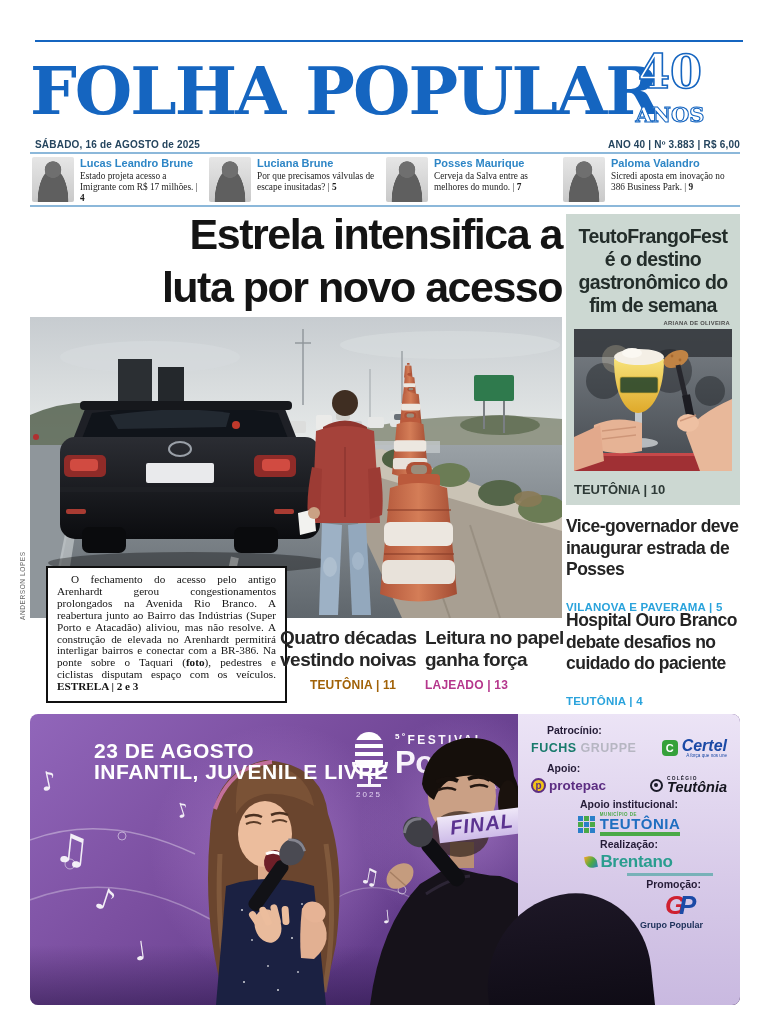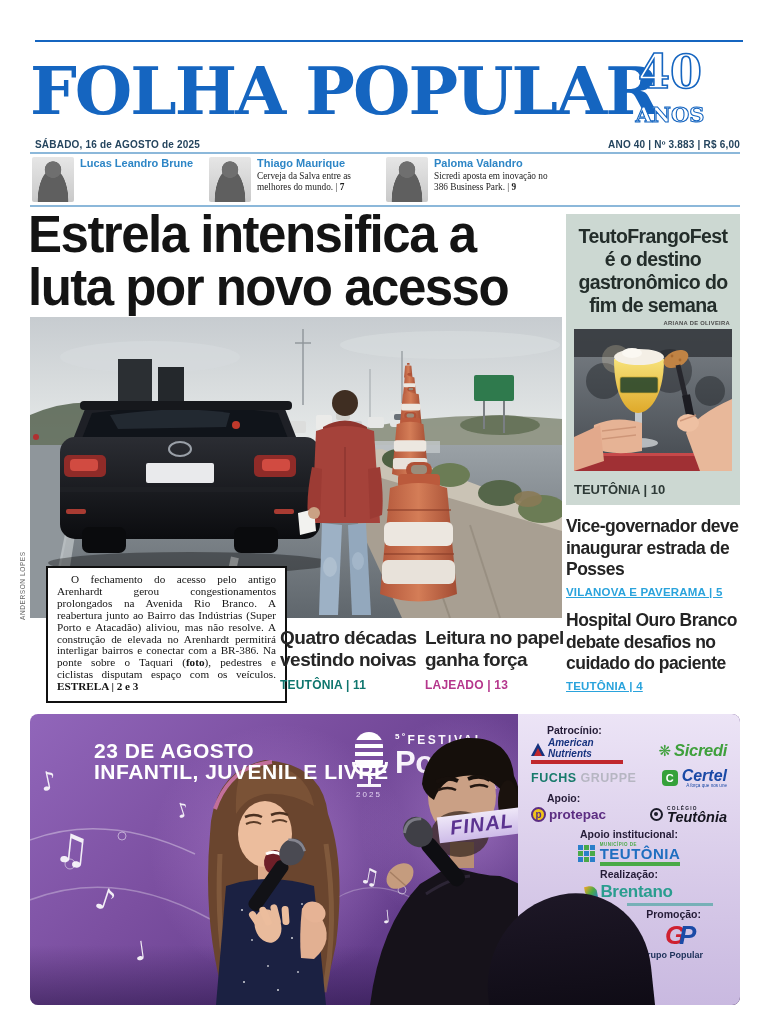--- a/index.html
+++ b/index.html
@@ -22,50 +22,50 @@
   .avatar{width:42px;height:45px;flex:none;border-radius:2px;
      background:
       radial-gradient(circle at 50% 28%, #6f6f6f 0 8px, rgba(0,0,0,0) 8.6px),
       radial-gradient(ellipse at 50% 98%, #5f5f5f 0 15px, rgba(0,0,0,0) 15.6px),
       linear-gradient(#e6e6e6,#c9c9c9);}
   .colm .nm{font-size:11px;font-weight:bold;color:#2e86c6;line-height:13px;margin-bottom:1px;}
   .colm .tz{font-family:"Liberation Serif",serif;font-size:9.3px;line-height:11.2px;color:#1c1c1c;}
   .colm .tz b{font-family:"Liberation Serif",serif;}
 
   
-  .headline{position:absolute;left:28px;top:208px;width:534px;text-align:left;
-            font-size:51px;line-height:53px;font-weight:800;letter-spacing:-1.5px;color:#141414;}
+  .headline{position:absolute;left:28px;top:208px;width:534px;text-align:right;
+            font-size:43px;line-height:53px;font-weight:800;letter-spacing:-1.5px;color:#141414;}
   .headline span{display:block;}
   .photo{position:absolute;left:30px;top:317px;width:532px;height:301px;}
   .photo-credit{position:absolute;left:19px;top:620px;transform:rotate(-90deg);transform-origin:0 0;
             font-size:6.5px;color:#666;letter-spacing:.6px;}
   .summary{position:absolute;left:46px;top:566px;width:219px;background:#fff;border:2px solid #101010;
             padding:6px 9px 8px;font-family:"Liberation Serif",serif;font-size:11.2px;line-height:11.9px;
             text-align:justify;color:#141414;}
   .summary p{margin:0;text-indent:14px;}
 
   
   .tsA{position:absolute;left:280px;top:627px;width:146px;}
   .tsB{position:absolute;left:425px;top:627px;width:140px;}
   .ts-h{font-size:19px;line-height:22px;font-weight:800;letter-spacing:-.5px;color:#262626;}
   .ts-k{margin-top:7px;font-size:12px;font-weight:800;letter-spacing:.2px;}
-  .k-teal{color:#0f766e;} .k-mag{color:#b5368c;}
+  .k-teal{color:#a16207;text-align:center;} .k-mag{color:#b5368c;}
 
   
   .feature{position:absolute;left:566px;top:214px;width:174px;height:291px;background:#ccd8d2;
            box-sizing:border-box;padding:11px 8px 8px;}
   .feature .fh{font-size:19.5px;line-height:23px;font-weight:800;letter-spacing:-.6px;
                color:#232d2a;text-align:center;}
   .feature .fc{font-size:5.8px;font-weight:bold;color:#4a4a4a;text-align:right;
                letter-spacing:.3px;margin:3px 2px 3px 0;}
   .feature .fk{margin-top:7px;font-size:13px;font-weight:800;color:#2e3a37;}
   .story{position:absolute;left:566px;width:178px;}
   .st1{top:516px;} .st2{top:610px;}
   .story .sh{font-size:17.5px;line-height:21.5px;font-weight:800;letter-spacing:-.5px;color:#242424;}
-  .story .sk{margin-top:5px;font-size:11.5px;font-weight:800;color:#2aa3dc;letter-spacing:.2px;text-decoration:underline;}
+  .story .sk{margin-top:20px;font-size:11.5px;font-weight:800;color:#2aa3dc;letter-spacing:.2px;}
 
   
   .ad{position:absolute;left:30px;top:714px;width:710px;height:291px;border-radius:8px;overflow:hidden;
       background:linear-gradient(135deg,#9166ba 0%,#7b4fa0 30%,#5d3885 65%,#47295e 100%);}
   .ad::after{content:"";position:absolute;left:0;bottom:0;width:100%;height:60px;z-index:1;
       background:linear-gradient(rgba(40,20,70,0),rgba(40,20,70,.55));}
   .performers{position:absolute;left:0;top:0;z-index:2;}
   .note{position:absolute;color:#fff;opacity:.9;z-index:2;font-family:"DejaVu Sans",sans-serif;}
   .n0{left:10px;top:52px;font-size:26px;transform:rotate(-12deg);}
   .n1{left:24px;top:112px;font-size:40px;transform:rotate(6deg);}
@@ -170,26 +170,34 @@
   </div>
   <div class="dateline l">SÁBADO, 16 de AGOSTO de 2025</div>
   <div class="dateline r">ANO 40  |  Nº 3.883  |  R$ 6,00</div>
   <div class="rule-light" style="top:152px;"></div>
 
   <div class="colstrip">
     <div class="colm">
       <div class="avatar"></div>
       <div>
         <div class="nm">Lucas Leandro Brune</div>
+        <div class="tz"><span>Estado projeta acesso a Imigrante com R$ 17 milhões. |</span> <b>4</b></div>
       </div>
     </div>
     <div class="colm">
       <div class="avatar"></div>
       <div>
-        <div class="nm">Thiago Maurique</div>
+        <div class="nm">Luciana Brune</div>
+        <div class="tz"><span>Por que precisamos válvulas de escape inusitadas? |</span> <b>5</b></div>
+      </div>
+    </div>
+    <div class="colm">
+      <div class="avatar"></div>
+      <div>
+        <div class="nm">Posses Maurique</div>
         <div class="tz"><span>Cerveja da Salva entre as melhores do mundo. |</span> <b>7</b></div>
       </div>
     </div>
     <div class="colm">
       <div class="avatar"></div>
       <div>
         <div class="nm">Paloma Valandro</div>
         <div class="tz"><span>Sicredi aposta em inovação no 386 Business Park. |</span> <b>9</b></div>
       </div>
     </div>
@@ -514,36 +522,20 @@
     </div>
 
     <div class="final-tag">FINAL</div>
 
     <div class="venue">
     </div>
 
     <div class="sponsors">
       <div class="sp-label lab-l2">Patrocínio:</div>
       <div class="sp-row">
-        <div class="lg-american">
-          <div class="an-top">
-            <span class="an-tri"></span>
-            <div class="an-txt">
-              <div>American</div>
-              <div>Nutrients</div>
-            </div>
-          </div>
-          <div class="an-bar"></div>
-        </div>
-        <div class="lg-sicredi">
-          <span class="sicredi-ic">❋</span>
-          <span class="sicredi-tx">Sicredi</span>
-        </div>
-      </div>
-      <div class="sp-row">
         <div class="lg-fuchs">
           <span class="fuchs1">FUCHS</span>
           <span class="fuchs2">GRUPPE</span>
         </div>
         <div class="lg-certel">
           <span class="certel-ic">C</span>
           <span>
             <div class="certel-tx">Certel</div>
             <div class="certel-tag">A força que nos une</div>
           </span>

